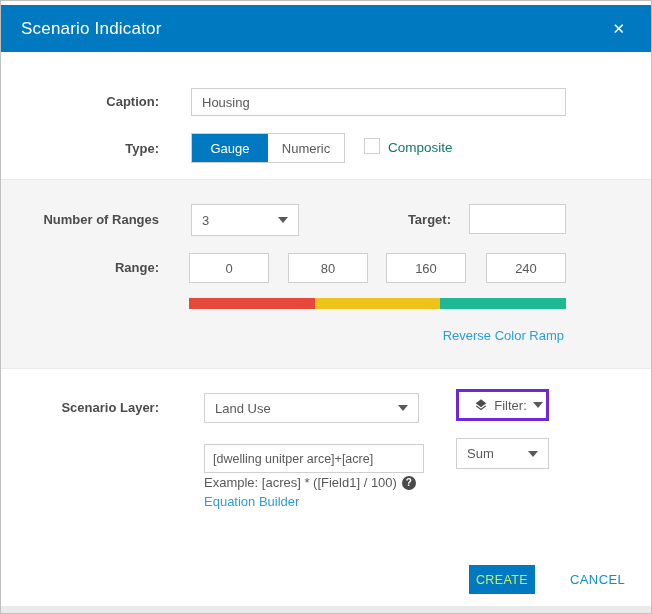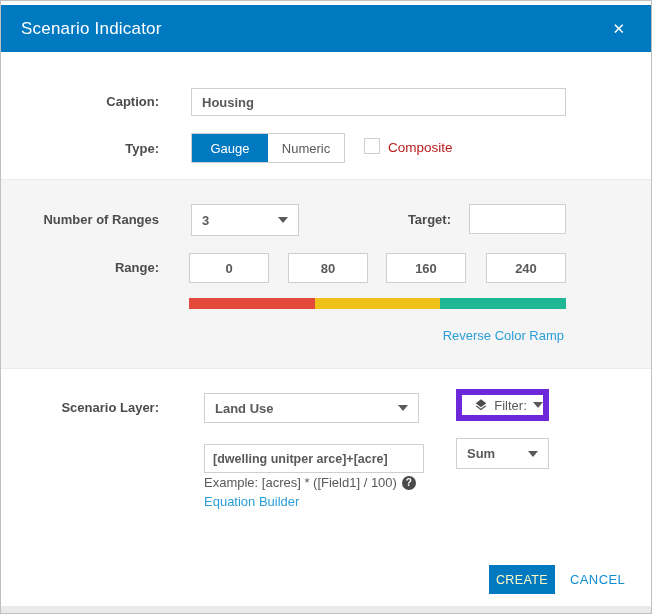--- a/index.html
+++ b/index.html
@@ -18,21 +18,21 @@
   .hdr-close { margin-left:auto; font-size:15px; cursor:pointer; line-height:1; padding:4px 6px; }
 
   .label {
     position:absolute; left:0; width:158px; text-align:right;
     font-size:13px; font-weight:bold; color:#4c4c4c; line-height:16px;
   }
   .txt { font-size:13px; color:#595959; }
 
   input.box, .selectbox, .inputlike {
     border:1px solid #cfcfcf; background:#fff; color:#595959;
-    font-family:"Liberation Sans", sans-serif; font-size:13px;font-weight:bold;
+    font-family:"Liberation Sans", sans-serif; font-size:13px;
   }
   input.box { position:absolute; padding:0 10px; outline:none; }
 
   .selectbox {
     position:absolute; display:flex; align-items:center;
     padding:0 10px; cursor:pointer;
   }
   .selectbox .val { flex:1; }
   .caret {
     width:0; height:0; border-left:5px solid transparent;
@@ -52,21 +52,21 @@
   .seg-btn {
     width:76px; height:100%; display:flex; align-items:center; justify-content:center;
     font-size:13px; color:#595959; cursor:pointer; background:#fff; border:none;
     font-family:"Liberation Sans", sans-serif;
   }
   .seg-btn.selected { background:#0079c1; color:#fff; }
   .checkbox {
     position:absolute; left:363px; top:137px; width:16px; height:16px;
     border:1px solid #cfcfcf; background:#fff; cursor:pointer;
   }
-  #composite-label { position:absolute; left:387px; top:139px; font-size:13.5px; color:#b91c1c; }
+  #composite-label { position:absolute; left:387px; top:139px; font-size:13.5px; color:#0f766e; }
 
   
   .gray {
     position:absolute; left:0; top:178px; width:100%; height:190px;
     background:#f5f5f6; border-top:1px solid #eaeaea; border-bottom:1px solid #eaeaea;
   }
   #nor-label { top:211px; }
   #nor-select { left:190px; top:203px; width:108px; height:32px; }
   #target-label { left:350px; width:100px; top:211px; }
   #target-input { left:468px; top:203px; width:97px; height:30px; }
@@ -79,41 +79,41 @@
   }
   .ramp-seg { flex:1; height:100%; }
   .link { color:#2b9ed9; font-size:13px; cursor:pointer; }
   #reverse-link { position:absolute; right:87px; top:327px; }
 
   
   #layer-label { top:399px; }
   #layer-select { left:203px; top:392px; width:215px; height:30px; }
   .filterbtn {
     position:absolute; left:455px; top:388px; width:93px; height:32px;
-    border:6px solid #6d28d9; background:#fff; display:flex; align-items:center;
+    border:3px solid #6d28d9; background:#fff; display:flex; align-items:center;
     justify-content:center; gap:6px; cursor:pointer; font-size:13px; color:#595959;padding-left:12px;
   }
   .layers-icon svg { display:block; }
 
   
   #equation-label { top:441px; width:160px; }
   #equation-input { left:203px; top:443px; width:220px; height:29px; padding:0 8px; font-size:12.5px; }
   #sum-select { left:455px; top:437px; width:93px; height:31px; }
   #example-row { position:absolute; left:203px; top:474px; display:flex; align-items:center; gap:5px; }
   .help-badge {
     width:14px; height:14px; border-radius:50%; background:#4a4a4a; color:#fff;
     font-size:10px; font-weight:bold; display:inline-flex; align-items:center;
     justify-content:center; cursor:pointer;
   }
   #builder-link { position:absolute; left:203px; top:493px; }
 
   
   .create-btn {
-    position:absolute; left:488px; top:564px; width:66px; height:29px;
-    background:#0079c1; color:#fef9c3; border:none; font-size:12.5px;
+    position:absolute; left:468px; top:564px; width:66px; height:29px;
+    background:#0079c1; color:#bef264; border:none; font-size:12.5px;
     font-family:"Liberation Sans", sans-serif; cursor:pointer; letter-spacing:.4px;
   }
   .cancel-link {
     position:absolute; left:569px; top:571px; font-size:13px; color:#0f8fd1;
     letter-spacing:.4px; cursor:pointer;
   }
   .bottom-strip {
     position:absolute; left:0; bottom:0; width:100%; height:7px; background:#eaeaea;
   }
 </style>

